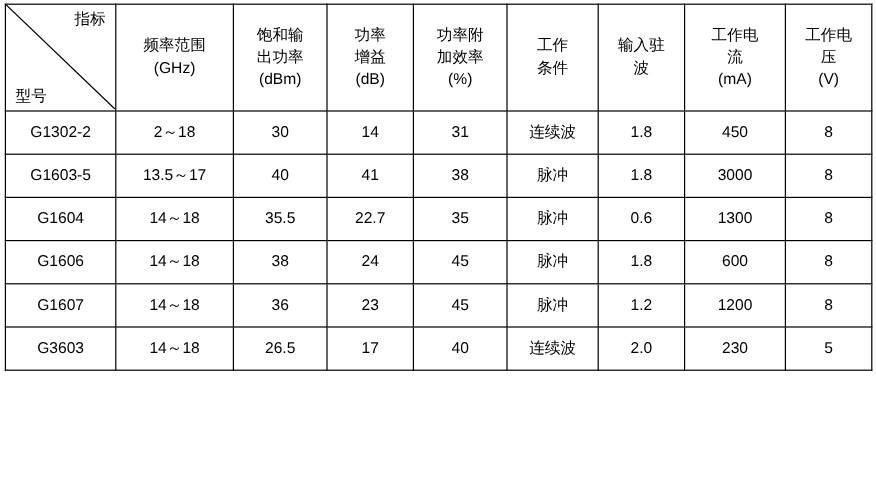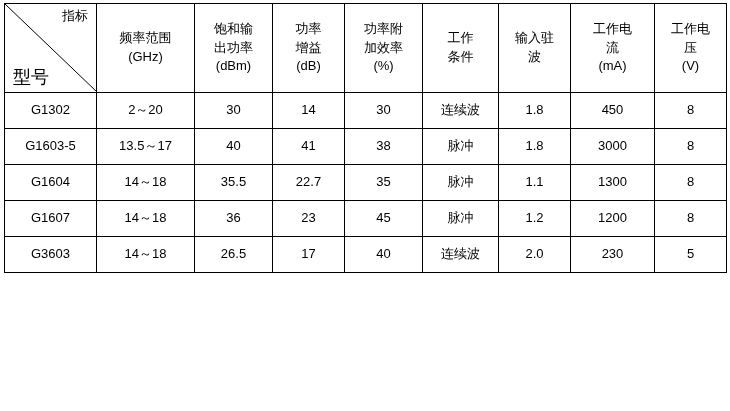--- a/index.html
+++ b/index.html
@@ -76,21 +76,21 @@
     position: absolute;
     top: 4px;
     right: 8px;
     font-size: 13px;
     white-space: nowrap;
   }
   .corner .bottom-label {
     position: absolute;
     bottom: 4px;
     left: 8px;
-    font-size: 18px;
+    font-size: 13px;
     white-space: nowrap;
   }
   .hdr-lines {
     display: flex;
     flex-direction: column;
     align-items: center;
     justify-content: center;
     line-height: 1.45;
   }
   .hdr-lines span { display: block; white-space: nowrap; }
@@ -178,25 +178,25 @@
           <div class="hdr-lines">
             <span>工作电</span>
             <span>压</span>
             <span>(V)</span>
           </div>
         </td>
       </tr>
     </thead>
     <tbody>
       <tr>
-        <td>G1302</td>
-        <td>2～20</td>
+        <td>G1302-2</td>
+        <td>2～18</td>
         <td>30</td>
         <td>14</td>
-        <td>30</td>
+        <td>31</td>
         <td>连续波</td>
         <td>1.8</td>
         <td>450</td>
         <td>8</td>
       </tr>
       <tr>
         <td>G1603-5</td>
         <td>13.5～17</td>
         <td>40</td>
         <td>41</td>
@@ -206,22 +206,33 @@
         <td>3000</td>
         <td>8</td>
       </tr>
       <tr>
         <td>G1604</td>
         <td>14～18</td>
         <td>35.5</td>
         <td>22.7</td>
         <td>35</td>
         <td>脉冲</td>
-        <td>1.1</td>
+        <td>0.6</td>
         <td>1300</td>
+        <td>8</td>
+      </tr>
+      <tr>
+        <td>G1606</td>
+        <td>14～18</td>
+        <td>38</td>
+        <td>24</td>
+        <td>45</td>
+        <td>脉冲</td>
+        <td>1.8</td>
+        <td>600</td>
         <td>8</td>
       </tr>
       <tr>
         <td>G1607</td>
         <td>14～18</td>
         <td>36</td>
         <td>23</td>
         <td>45</td>
         <td>脉冲</td>
         <td>1.2</td>

